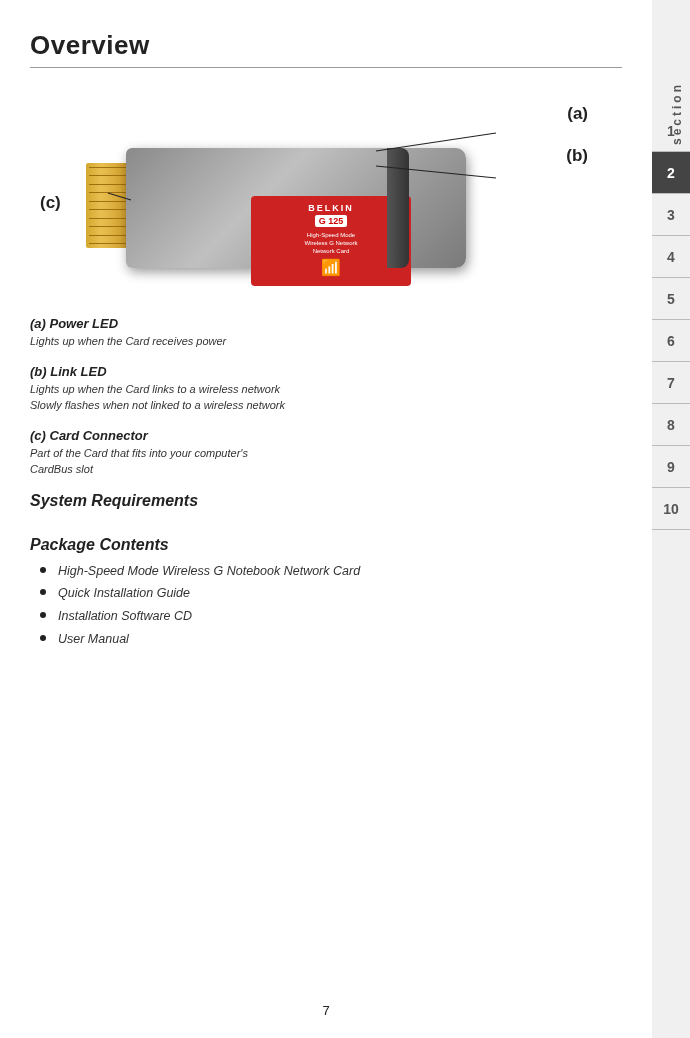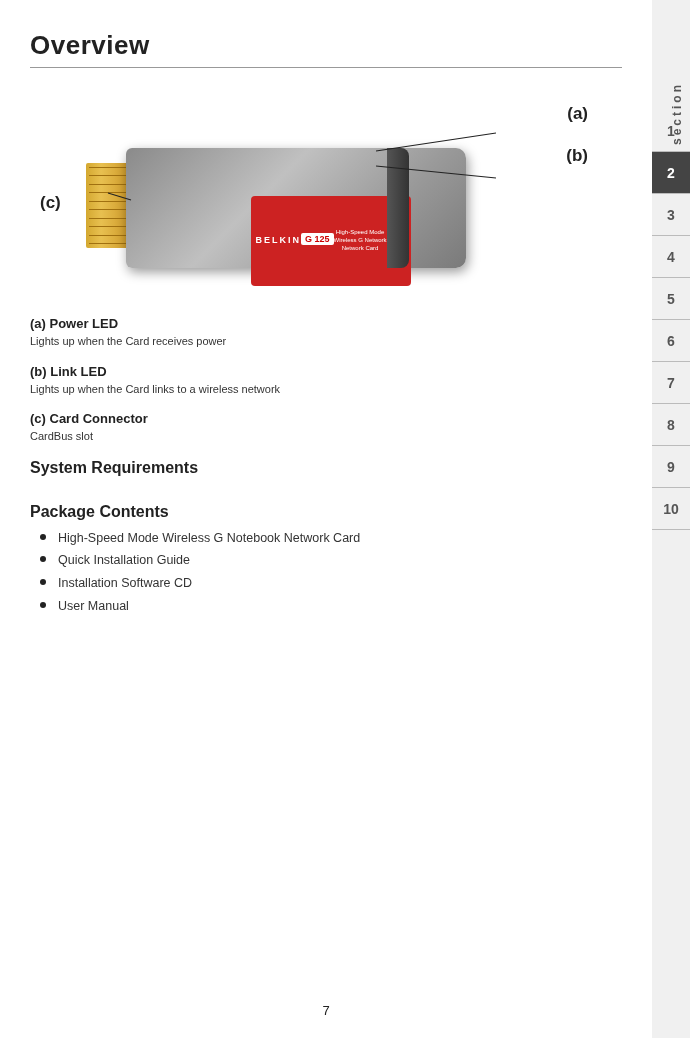--- a/index.html
+++ b/index.html
@@ -99,21 +99,21 @@
     
     .card-label {
       position: absolute;
       left: 125px;
       top: 48px;
       width: 160px;
       height: 90px;
       background: #cc2222;
       border-radius: 4px;
       display: flex;
-      flex-direction: row;
+      flex-direction: column;
       align-items: center;
       justify-content: center;
       padding: 4px;
     }
 
     .card-brand {
       color: white;
       font-size: 9px;
       font-weight: bold;
       letter-spacing: 2px;
@@ -196,20 +196,21 @@
       left: 10px;
       top: 108px;
       font-size: 17px;
       font-weight: bold;
       color: #222;
     }
 
     
     .desc-section {
       margin-bottom: 14px;
+      font-style: italic;
     }
 
     .desc-heading {
       font-weight: bold;
       font-size: 13px;
       color: #222;
       margin-bottom: 2px;
     }
 
     .desc-text {
@@ -395,24 +396,26 @@
     </div>
 
     <div class="desc-section">
       <div class="desc-heading">(a) Power LED</div>
       <div class="desc-text">Lights up when the Card receives power</div>
     </div>
 
     <div class="desc-section">
       <div class="desc-heading">(b) Link LED</div>
       <div class="desc-text">Lights up when the Card links to a wireless network</div>
+      <div class="desc-text">Slowly flashes when not linked to a wireless network</div>
     </div>
 
     <div class="desc-section">
       <div class="desc-heading">(c) Card Connector</div>
+      <div class="desc-text">Part of the Card that fits into your computer's</div>
       <div class="desc-text">CardBus slot</div>
     </div>
 
     <div class="desc-section" style="margin-top:12px;">
       <div class="section-heading">System Requirements</div>
     </div>
 
     <div class="desc-section" style="margin-top:26px;">
       <div class="section-heading">Package Contents</div>
       <ul class="bullet-list">

